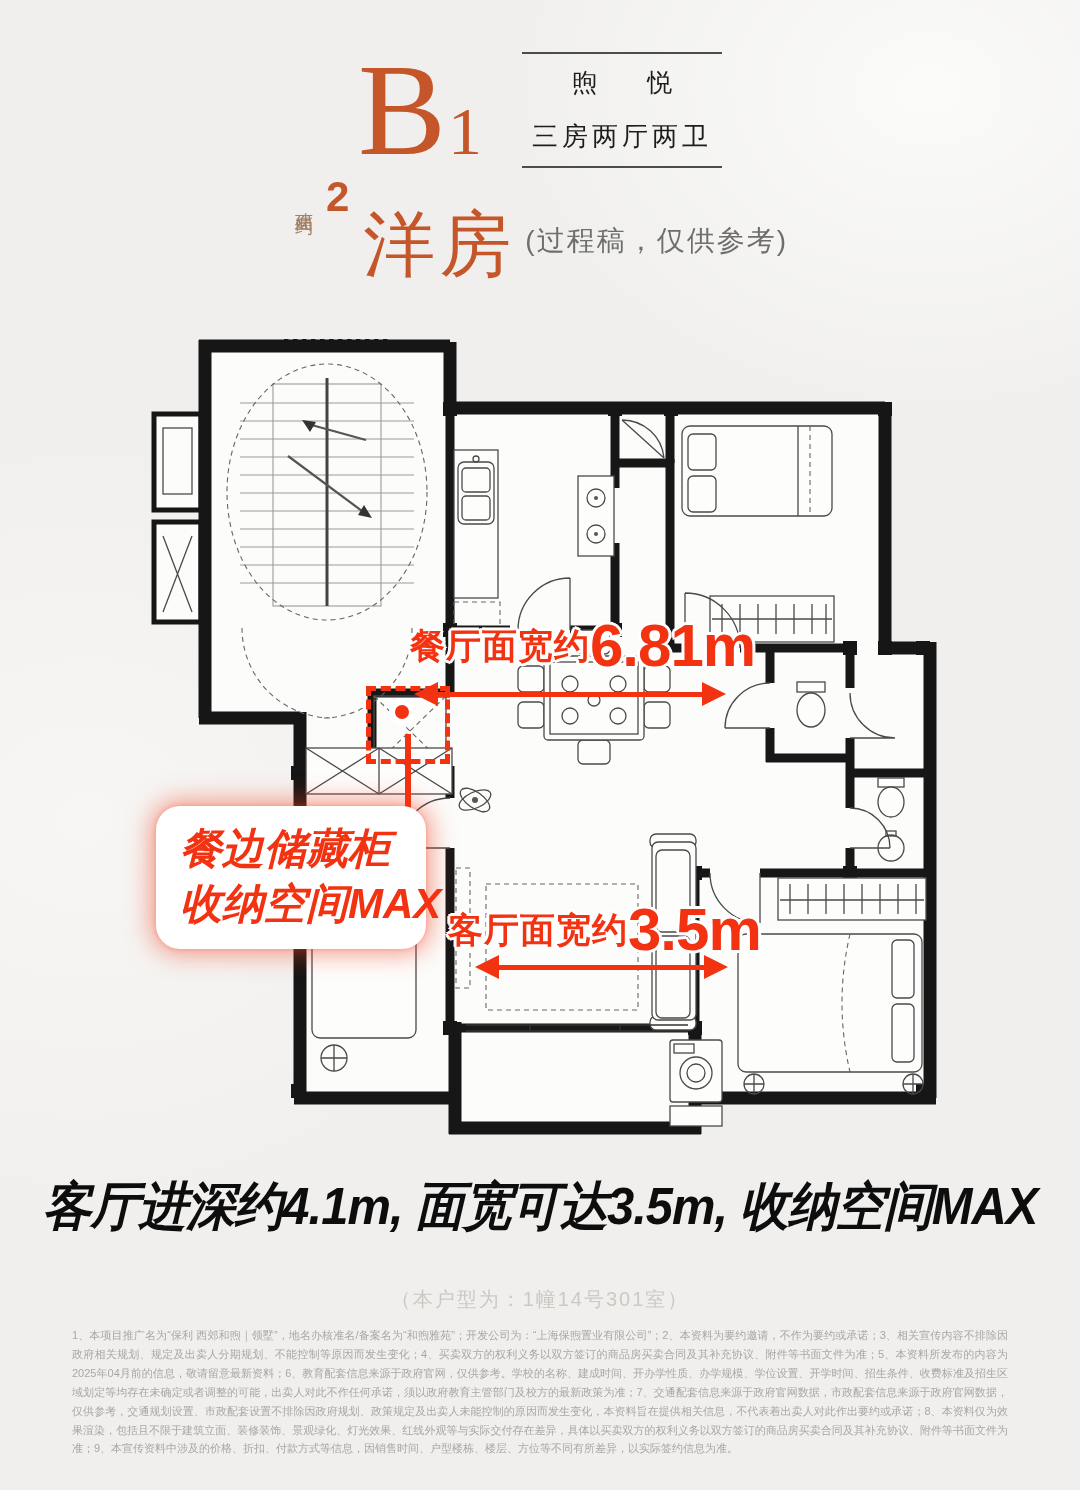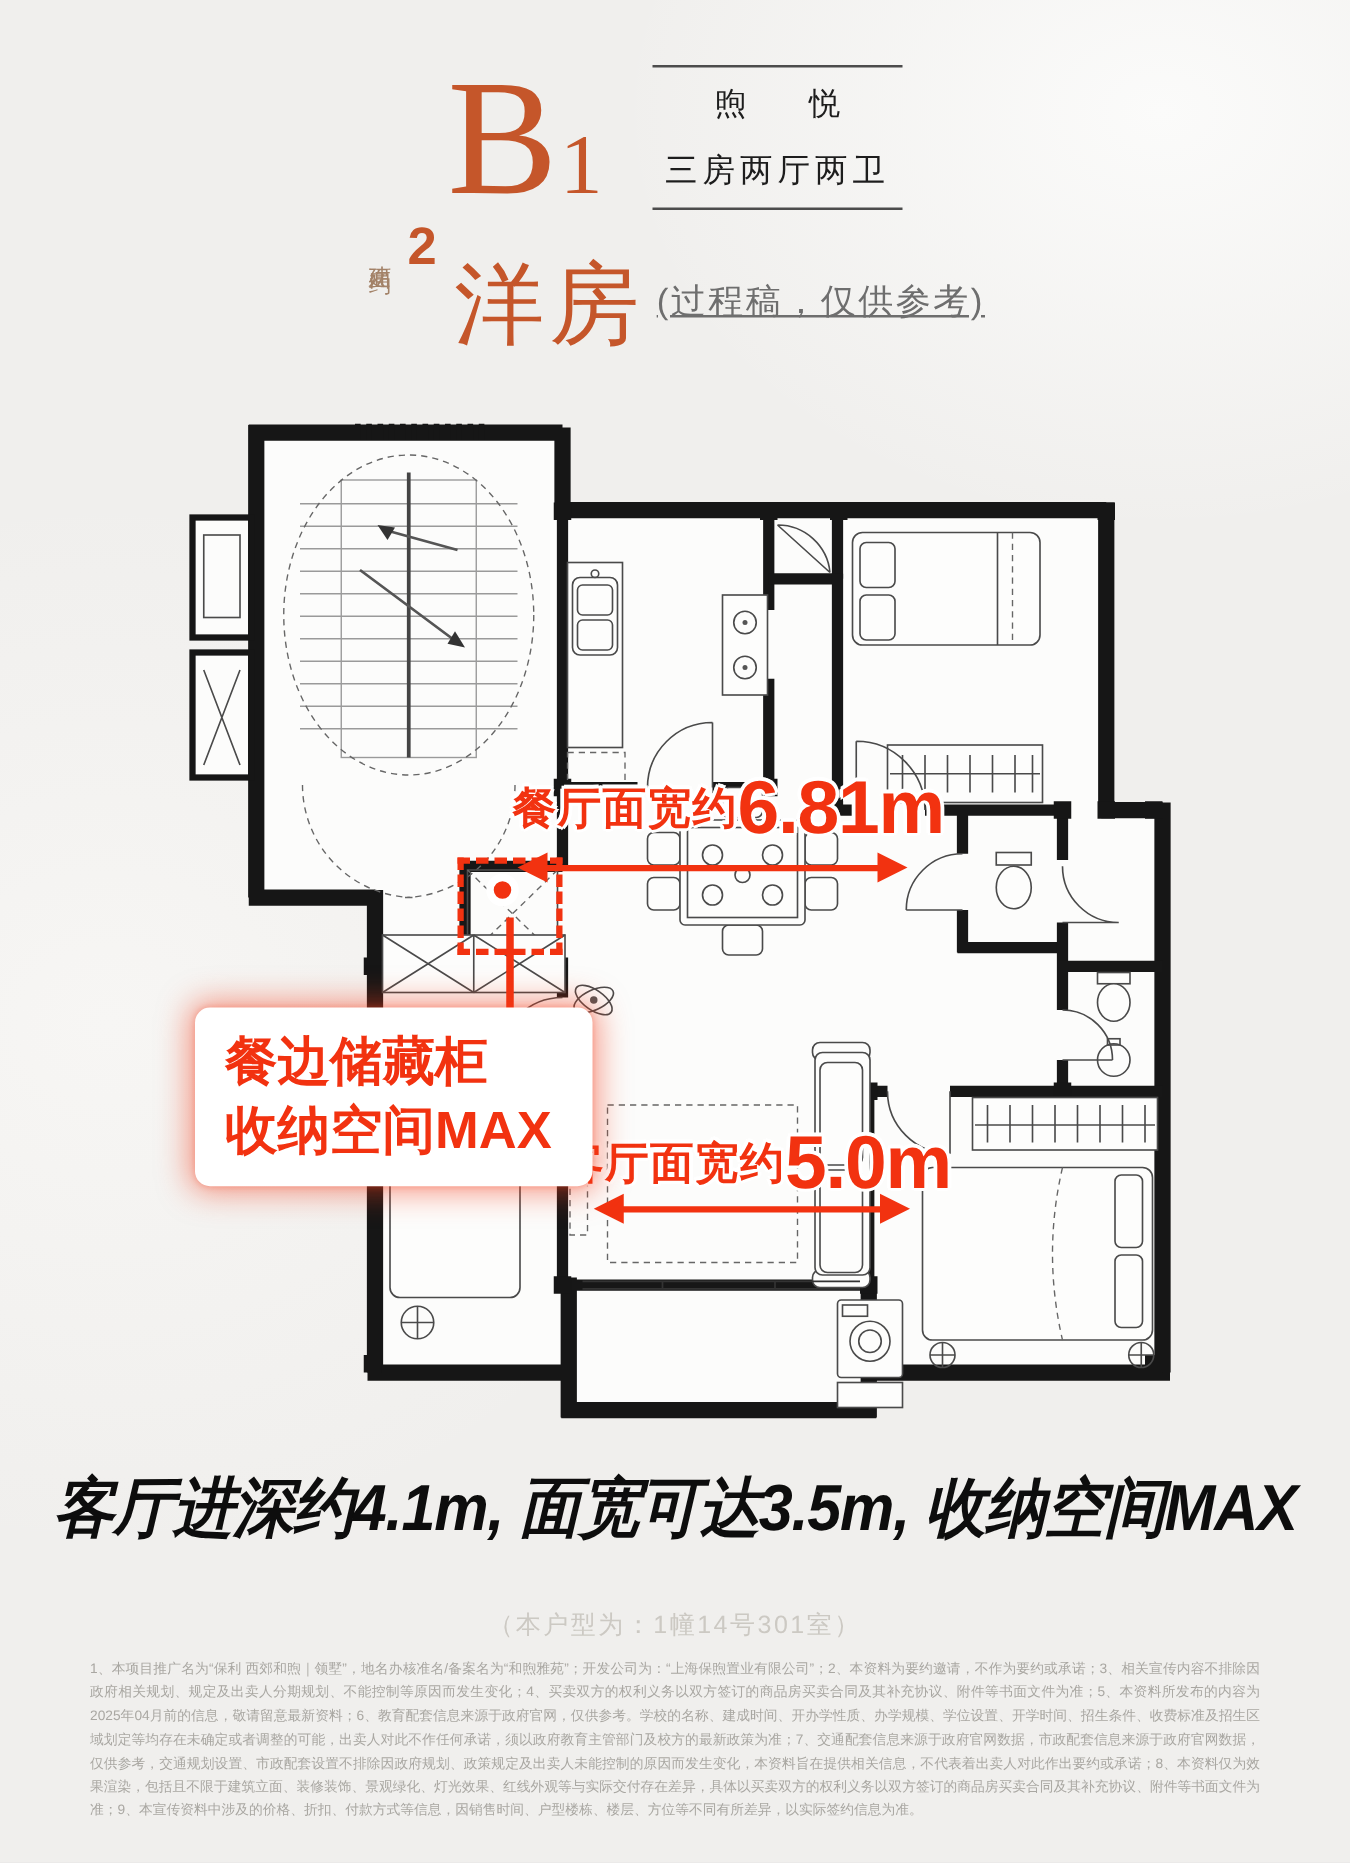--- a/index.html
+++ b/index.html
@@ -19,42 +19,42 @@
   .b1 .num { font-size:68px; line-height:1; margin-left:2px; }
   .name-box { border-top:2px solid #4c4c4c; border-bottom:2px solid #4c4c4c; padding:12px 10px 12px 10px; text-align:center; min-width:200px; font-family:"Liberation Serif", serif; color:#1d1d1d; }
   .name-box .project { font-size:25px; letter-spacing:22px; padding-left:22px; }
   .name-box .type { font-size:26px; letter-spacing:4px; margin-top:20px; }
   
   .area-line { position:absolute; top:186px; left:0; width:100%; display:flex; justify-content:center; align-items:center; }
   .area-prefix { writing-mode:vertical-rl; text-orientation:upright; font-size:18px; letter-spacing:3px; color:#a38268; height:70px; margin-right:8px; }
   .area-value { font-size:88px; font-weight:bold; color:#C5562A; letter-spacing:-2px; line-height:1; }
   .area-sup { font-size:42px; font-weight:bold; color:#C5562A; position:relative; top:-36px; margin-left:2px; }
   .area-suffix { font-size:72px; color:#C5562A; letter-spacing:4px; margin-left:14px; line-height:1;margin-top:22px; }
-  .area-note { font-size:28px; color:#6e6e6e; letter-spacing:2px; margin-left:10px; transform:translateY(8px);text-decoration:underline; }
+  .area-note { font-size:28px; color:#6e6e6e; letter-spacing:2px; margin-left:10px; transform:translateY(8px); }
   
   .plan-wrap { position:absolute; left:150px; top:328px; width:790px; height:812px; }
   
   .outline { text-shadow:-2px -2px 0 #fff, 2px -2px 0 #fff, -2px 2px 0 #fff, 2px 2px 0 #fff, 0 -3px 0 #fff, 0 3px 0 #fff, -3px 0 0 #fff, 3px 0 0 #fff; }
   .dim-label { position:absolute; display:flex; align-items:center; color:#F23210; z-index:6; white-space:nowrap; }
   .dim-label .cn { font-size:35px; font-weight:900; letter-spacing:1px; }
   .dim-label .val { font-size:60px; font-weight:900; letter-spacing:-1px; line-height:1; }
   .dim-dining { left:410px; top:616px; }
   .dim-living { left:448px; top:900px; }
   .arrow { position:absolute; height:5px; background:#F23210; z-index:5; }
   .arrow::before { content:""; position:absolute; left:-23px; top:-10px; width:0; height:0;
     border-top:12px solid transparent; border-bottom:12px solid transparent; border-right:24px solid #F23210; }
   .arrow::after { content:""; position:absolute; right:-23px; top:-10px; width:0; height:0;
     border-top:12px solid transparent; border-bottom:12px solid transparent; border-left:24px solid #F23210; }
   .arrow-dining { left:437px; top:692px; width:266px; }
   .arrow-living { left:498px; top:965px; width:207px; }
   .storage-rect { position:absolute; left:366px; top:686px; width:84px; height:78px; border:5px dashed #F23210; z-index:4; }
   .storage-leader { position:absolute; left:405px; top:734px; width:6px; height:76px; background:#F23210; z-index:4; }
   .storage-dot { position:absolute; left:389px; top:699px; width:26px; height:26px; background:#F23210; border:6px solid #ffffff; border-radius:50%; z-index:5; }
-  .callout { position:absolute; left:156px; top:806px; width:318px; padding:16px 0 18px 24px; background:#ffffff; border-radius:12px;
-    box-shadow:0 0 24px 5px rgba(243,62,27,.5), 0 0 5px rgba(243,62,27,.28); z-index:6; }
+  .callout { position:absolute; left:156px; top:806px; width:270px; padding:16px 0 18px 24px; background:#ffffff; border-radius:24px;
+    box-shadow:0 0 24px 5px rgba(243,62,27,.5), 0 0 5px rgba(243,62,27,.28); z-index:6;font-style:italic; }
   .callout div { font-size:42px; font-weight:900; color:#F23210; line-height:1.3; white-space:nowrap; }
   
   .tagline { position:absolute; top:1172px; left:0; width:100%; text-align:center; white-space:nowrap;
     font-size:52px; font-weight:bold; font-style:italic; letter-spacing:-1px; color:#0D0D0D; transform:scaleX(.94); }
   .unit-note { position:absolute; top:1286px; left:0; width:100%; text-align:center; font-size:20px; letter-spacing:2px; color:#ccc9c3; }
   .disclaimer { position:absolute; top:1326px; left:72px; width:936px; font-size:11px; line-height:1.72; color:#a9a7a2; text-align:justify; }
   
   .wx { stroke:#161616; stroke-width:13; fill:none; }
   .wi { stroke:#171717; stroke-width:9; fill:none; }
   .thin { stroke:#4a4a4a; stroke-width:1.3; fill:none; }
@@ -287,21 +287,21 @@
   </div>
 
   <div class="dim-label dim-dining outline">
     <span class="cn">餐厅面宽约</span>
     <span class="val">6.81m</span>
   </div>
   <div class="arrow arrow-dining"></div>
 
   <div class="dim-label dim-living outline">
     <span class="cn">客厅面宽约</span>
-    <span class="val">5.0m</span>
+    <span class="val">3.5m</span>
   </div>
   <div class="arrow arrow-living"></div>
 
   <div class="storage-rect"></div>
   <div class="storage-leader"></div>
   <div class="storage-dot"></div>
   <div class="callout">
     <div>餐边储藏柜</div>
     <div>收纳空间MAX</div>
   </div>

